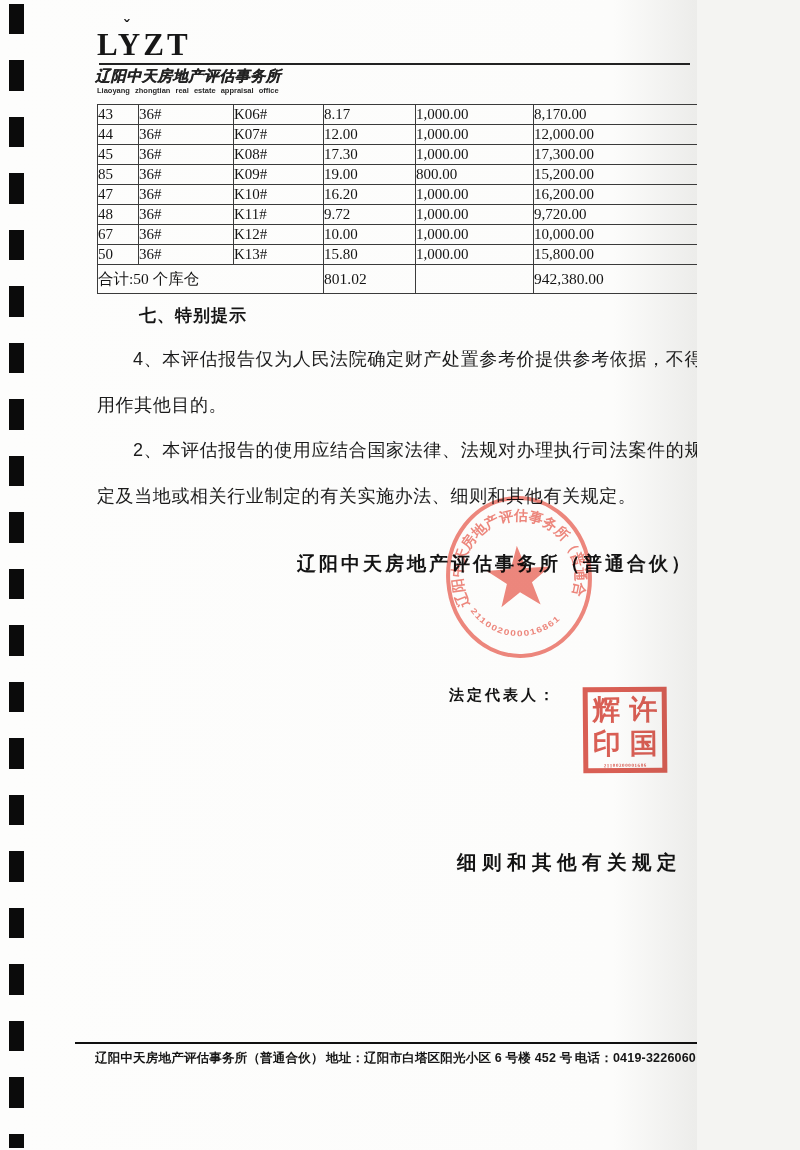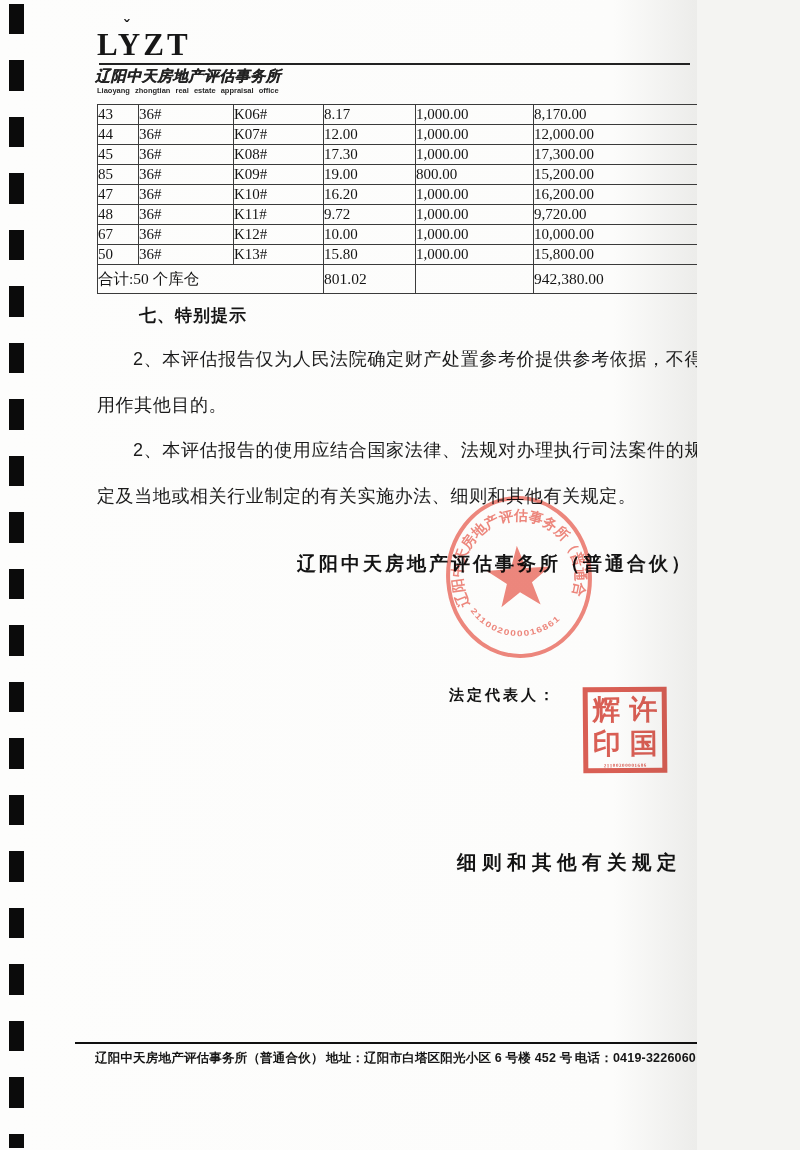--- a/index.html
+++ b/index.html
@@ -209,21 +209,21 @@
       <tr class="summary">
         <td colspan="3">合计:50 个库仓</td>
         <td>801.02</td>
         <td></td>
         <td>942,380.00</td>
       </tr>
     </tbody>
   </table>
 
   <div class="section-title">七、特别提示</div>
-  <div class="para para1">2、本评估报告仅为人民法院确定财产处置参考价提供参考依据，不得用作其他目的。</div>
+  <div class="para para1">4、本评估报告仅为人民法院确定财产处置参考价提供参考依据，不得用作其他目的。</div>
   <div class="para para2">2、本评估报告的使用应结合国家法律、法规对办理执行司法案件的规定及当地或相关行业制定的有关实施办法、细则和其他有关规定。</div>
 
   <div class="company-signature">辽阳中天房地产评估事务所（普通合伙）</div>
 
   <svg class="round-stamp" viewBox="0 0 150 164" xmlns="http://www.w3.org/2000/svg">
     <defs>
       <path id="ringPath" d="M24.3,105.7 A56,56 0 1 1 125.7,105.7" fill="none"></path>
       <path id="serialPath" d="M24.8,112 A58.5,58.5 0 0 0 125.2,112" fill="none"></path>
     </defs>
     <ellipse cx="75" cy="82" rx="70" ry="78" fill="none" stroke="currentColor" stroke-width="4"></ellipse>

